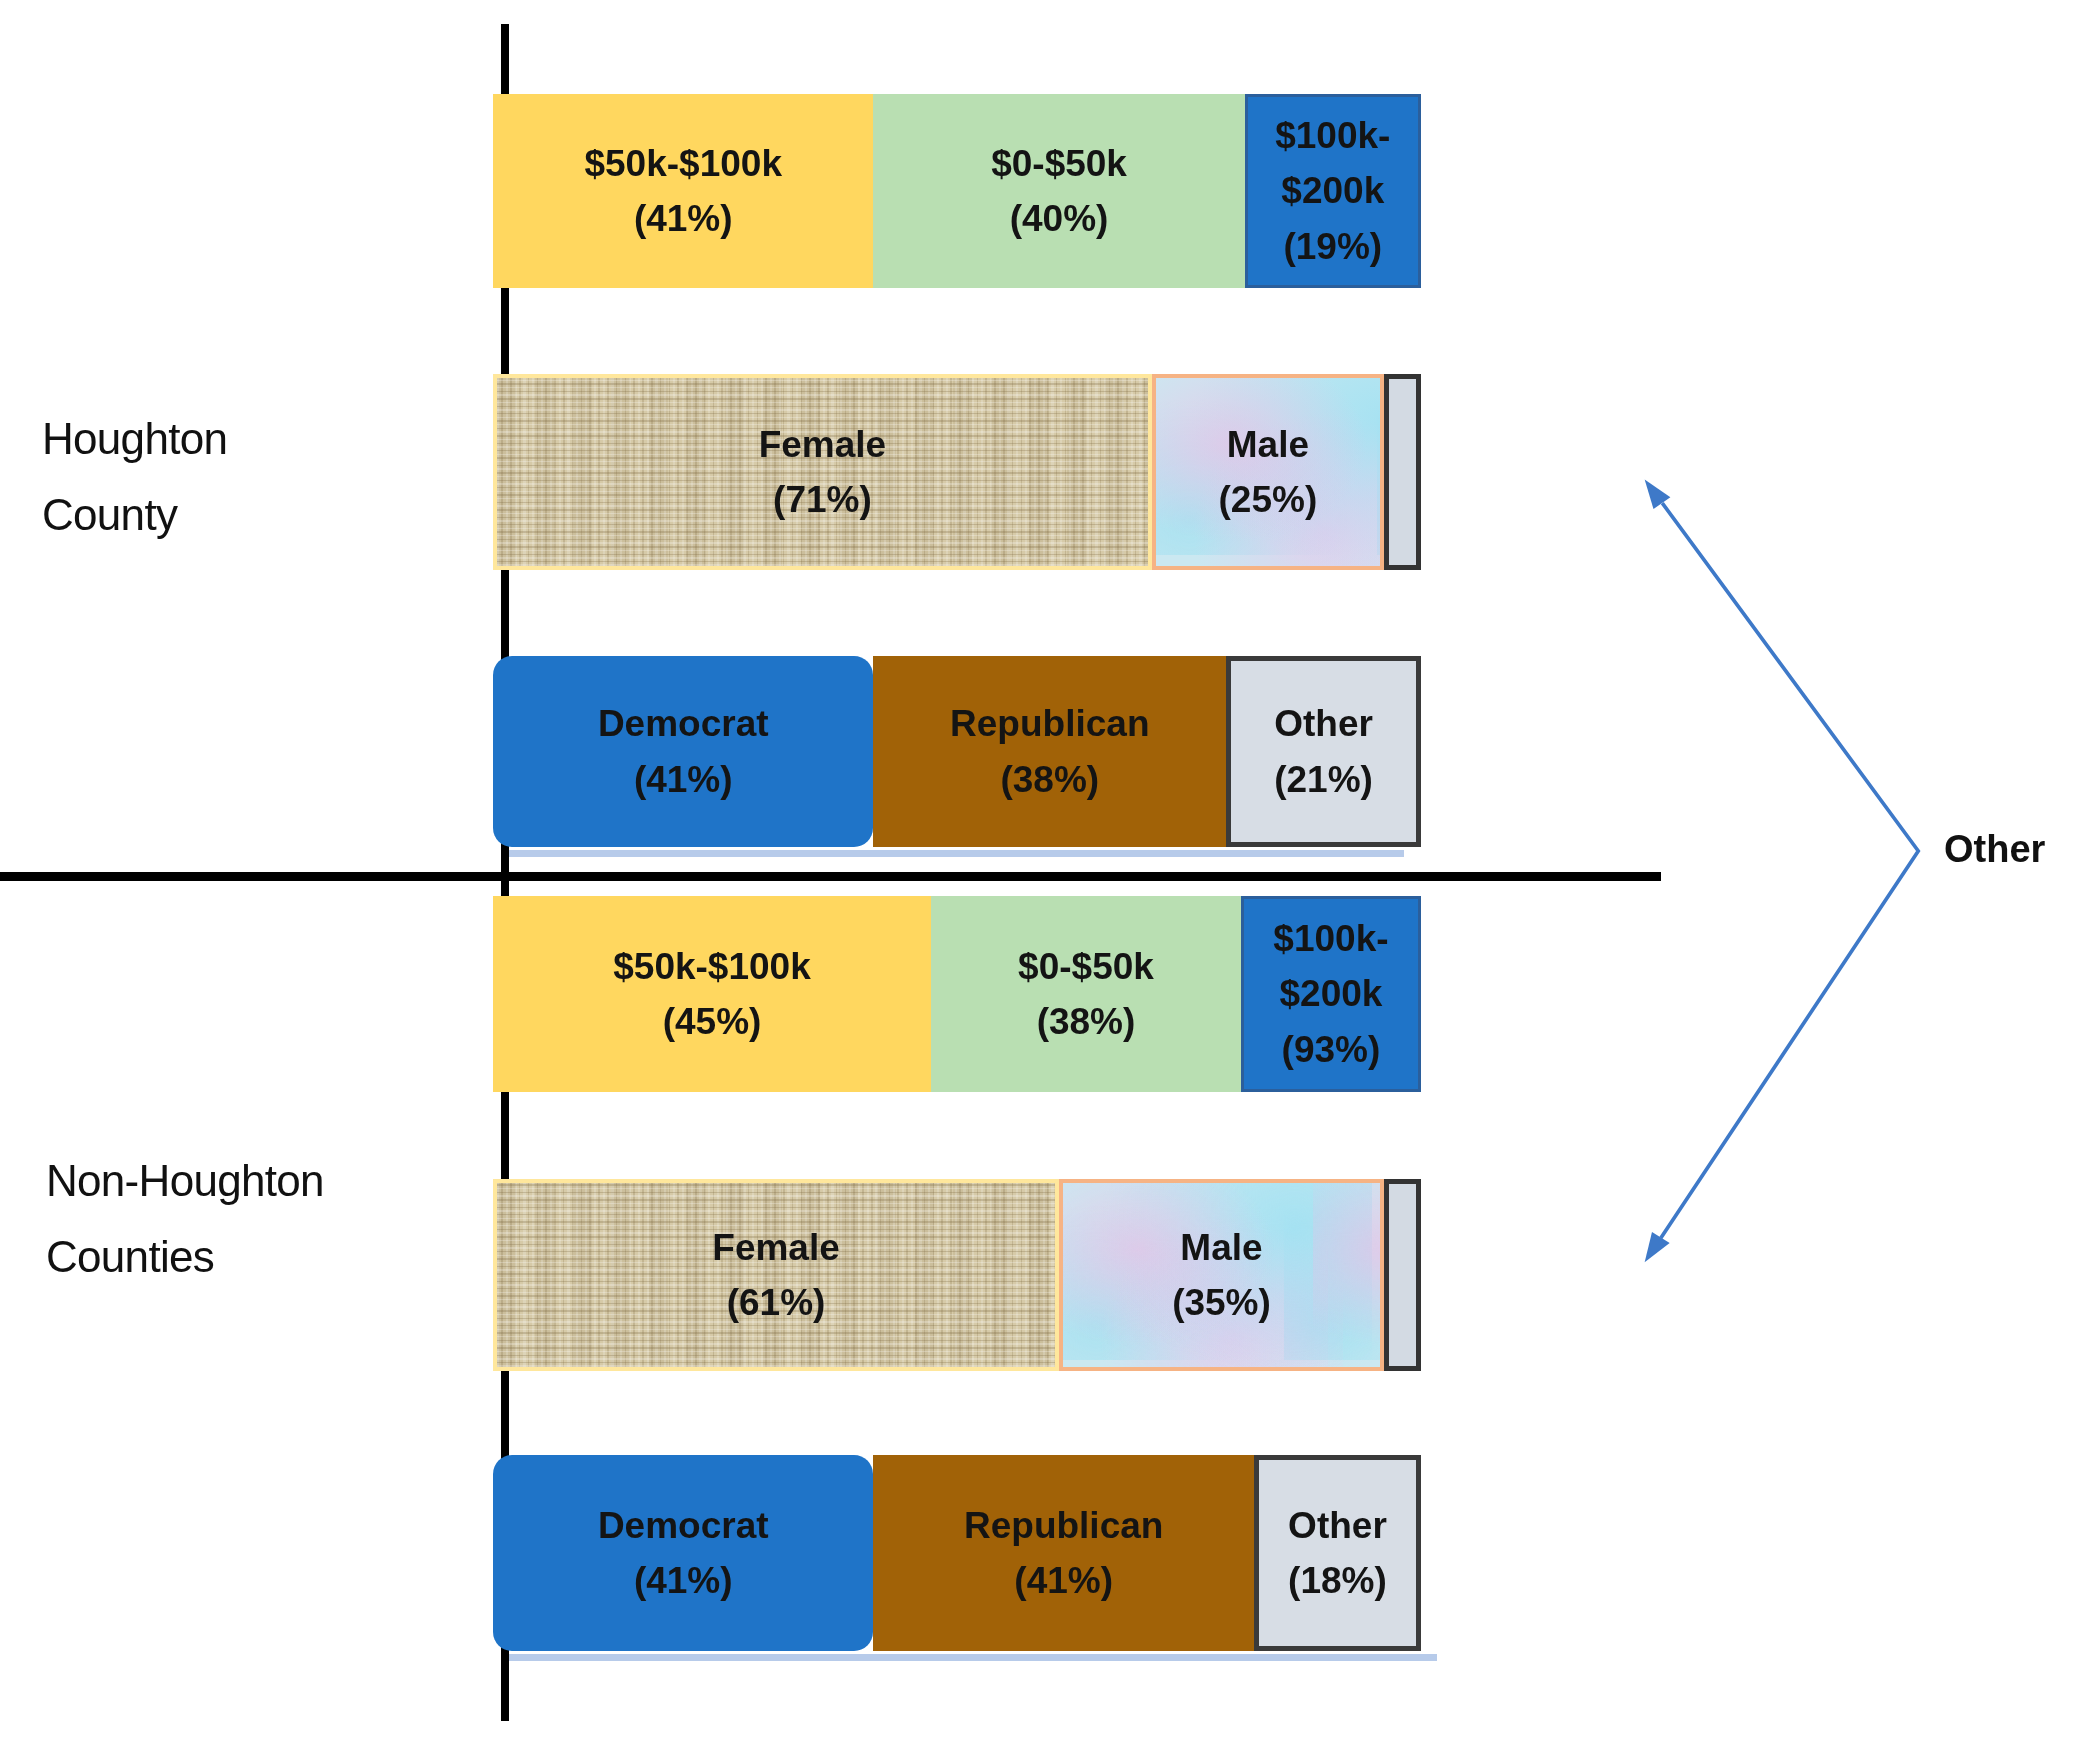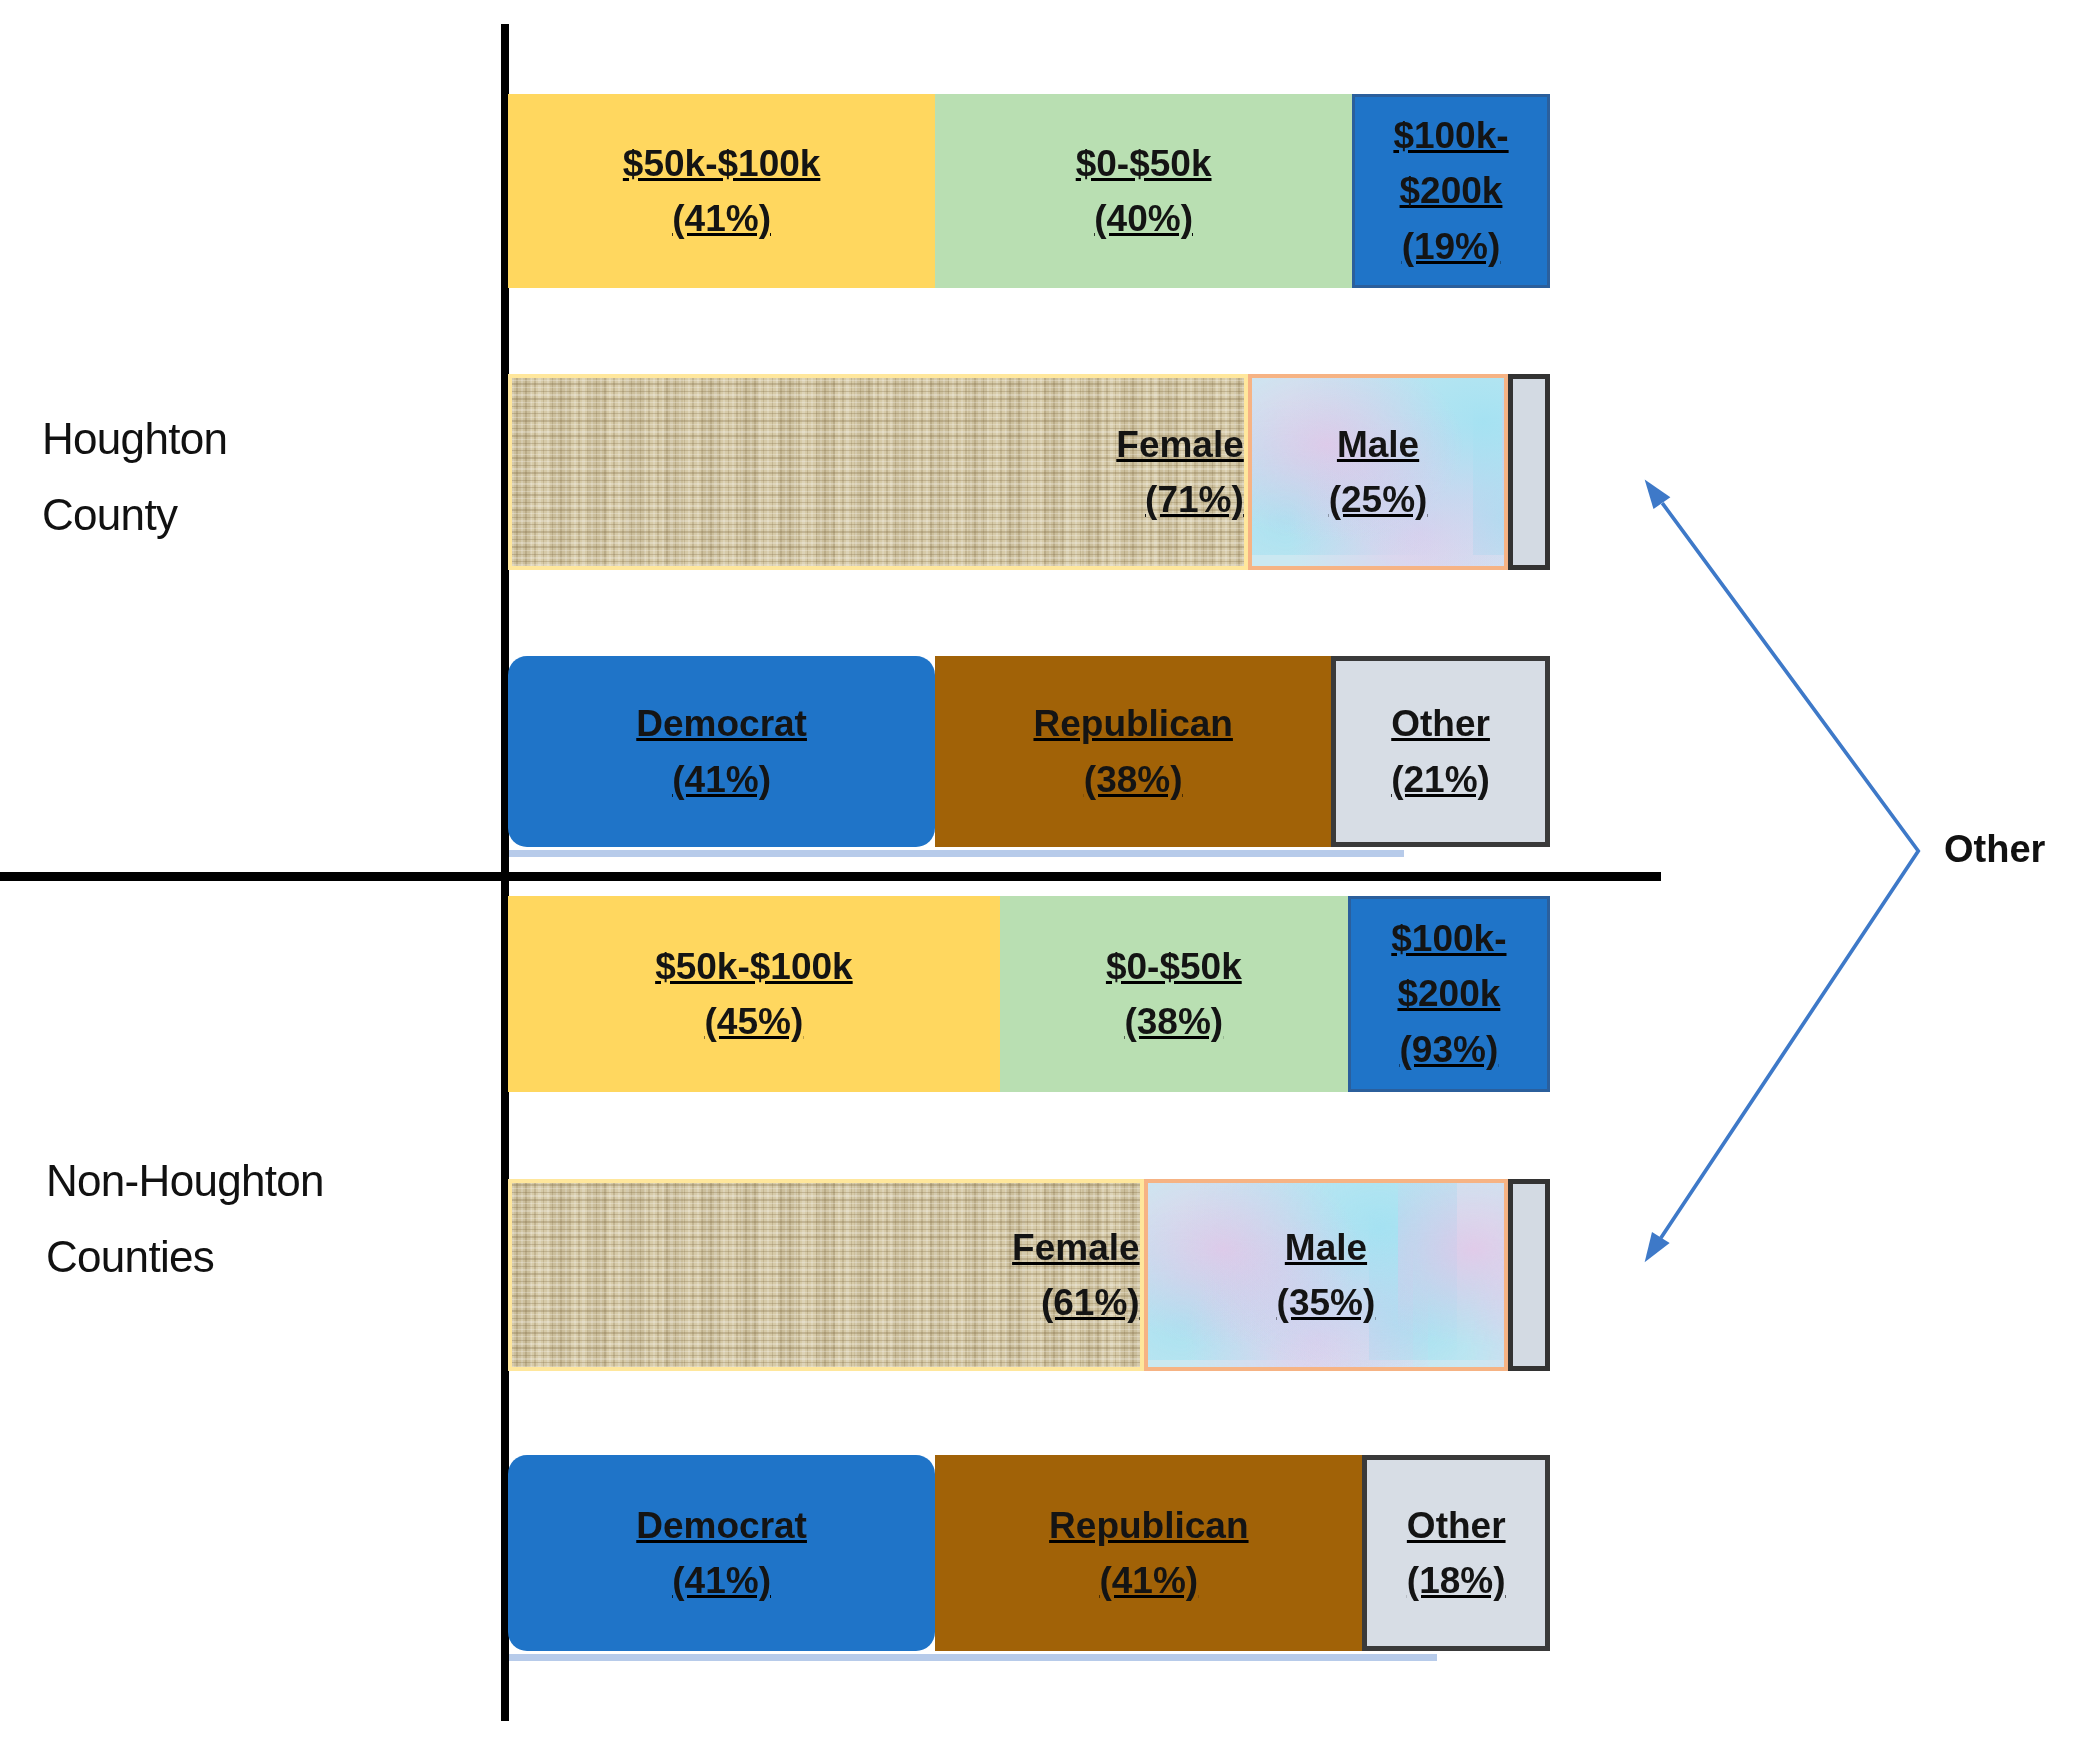--- a/index.html
+++ b/index.html
@@ -10,21 +10,21 @@
   .axis-v{position:absolute;left:501px;top:24px;width:8px;height:1697px;background:#000;}
   .divider-h{position:absolute;left:0;top:872px;width:1661px;height:8.8px;background:#000;}
 
   .group-label{
     position:absolute;font-size:44px;font-weight:400;line-height:1.72;color:#111111;
     letter-spacing:-0.7px;white-space:nowrap;
   }
   #label-houghton{left:42px;top:401px;}
   #label-nonhoughton{left:46px;top:1143px;}
 
-  .bar{position:absolute;left:508px;width:1042px;display:flex;align-items:stretch;text-decoration:underline;}
+  .bar{position:absolute;left:493px;width:928px;display:flex;align-items:stretch;}
   #bar-0-0{top:94px;height:194px;}
   #bar-0-1{top:374px;height:196px;}
   #bar-0-2{top:656px;height:191px;}
   #bar-1-0{top:896px;height:196px;}
   #bar-1-1{top:1179px;height:192px;}
   #bar-1-2{top:1455px;height:196px;}
 
   .seg{
     box-sizing:border-box;height:100%;
     display:flex;flex-direction:column;justify-content:center;align-items:center;
@@ -40,21 +40,20 @@
   .seg-other{background:#D7DDE5;border:5.9px solid #3A3A3A;}
   .seg-gray-small{background:#D3DAE3;border:5.1px solid #333333;}
 
   .seg-female{
     background-color:#D6CAA8;
     background-image:
       repeating-linear-gradient(0deg, rgba(255,255,255,0.25) 0 1.5px, rgba(0,0,0,0) 1.5px 3.7px, rgba(125,104,64,0.28) 3.7px 5.1px, rgba(0,0,0,0) 5.1px 7.4px),
       repeating-linear-gradient(90deg, rgba(255,255,255,0.18) 0 2.2px, rgba(0,0,0,0) 2.2px 4.4px, rgba(125,104,64,0.22) 4.4px 5.9px, rgba(0,0,0,0) 5.9px 8.8px),
       repeating-linear-gradient(90deg, rgba(110,90,50,0.10) 0 19px, rgba(0,0,0,0) 19px 38px);
     border:4.4px solid #FFE79C;
-    align-items:flex-end;
   }
   .seg-male{
     background-color:#CBE8F1;
     background-image:
       radial-gradient(ellipse at 30% 35%, rgba(243,185,228,0.60) 0%, rgba(243,185,228,0) 55%),
       radial-gradient(ellipse at 75% 20%, rgba(156,225,242,0.80) 0%, rgba(156,225,242,0) 60%),
       radial-gradient(ellipse at 60% 75%, rgba(238,190,234,0.55) 0%, rgba(238,190,234,0) 55%),
       radial-gradient(ellipse at 15% 80%, rgba(150,222,240,0.60) 0%, rgba(150,222,240,0) 60%),
       radial-gradient(ellipse at 90% 60%, rgba(246,205,238,0.50) 0%, rgba(246,205,238,0) 55%);
     background-size: 250px 191px, 309px 221px, 280px 206px, 221px 177px, 265px 191px;

